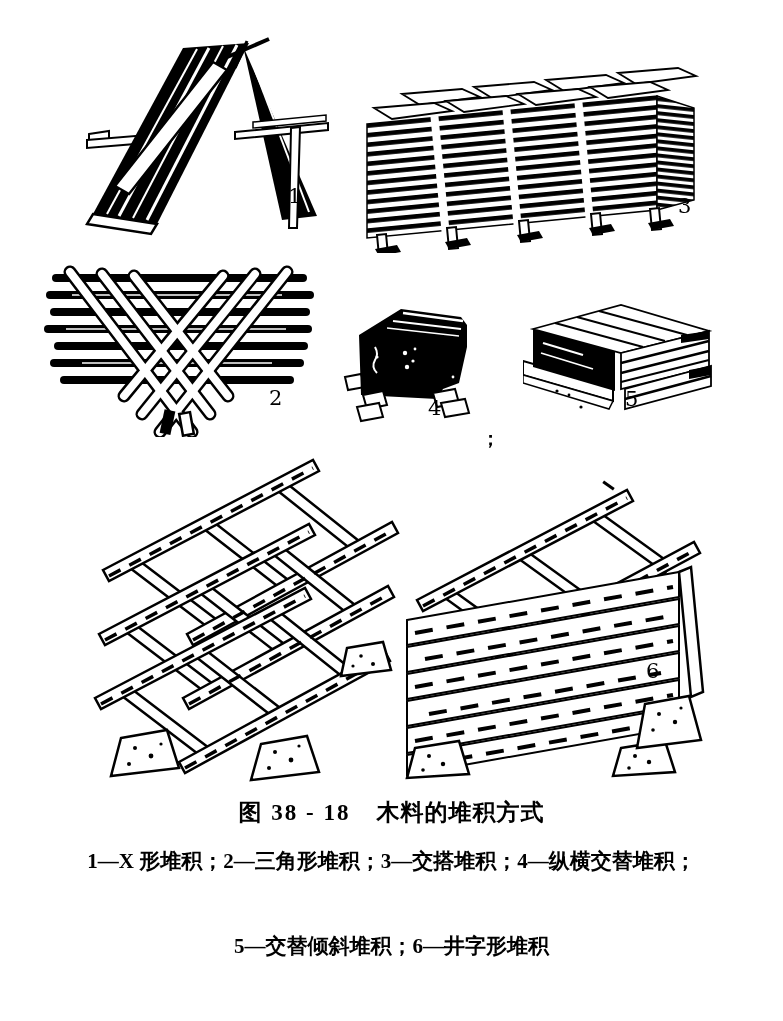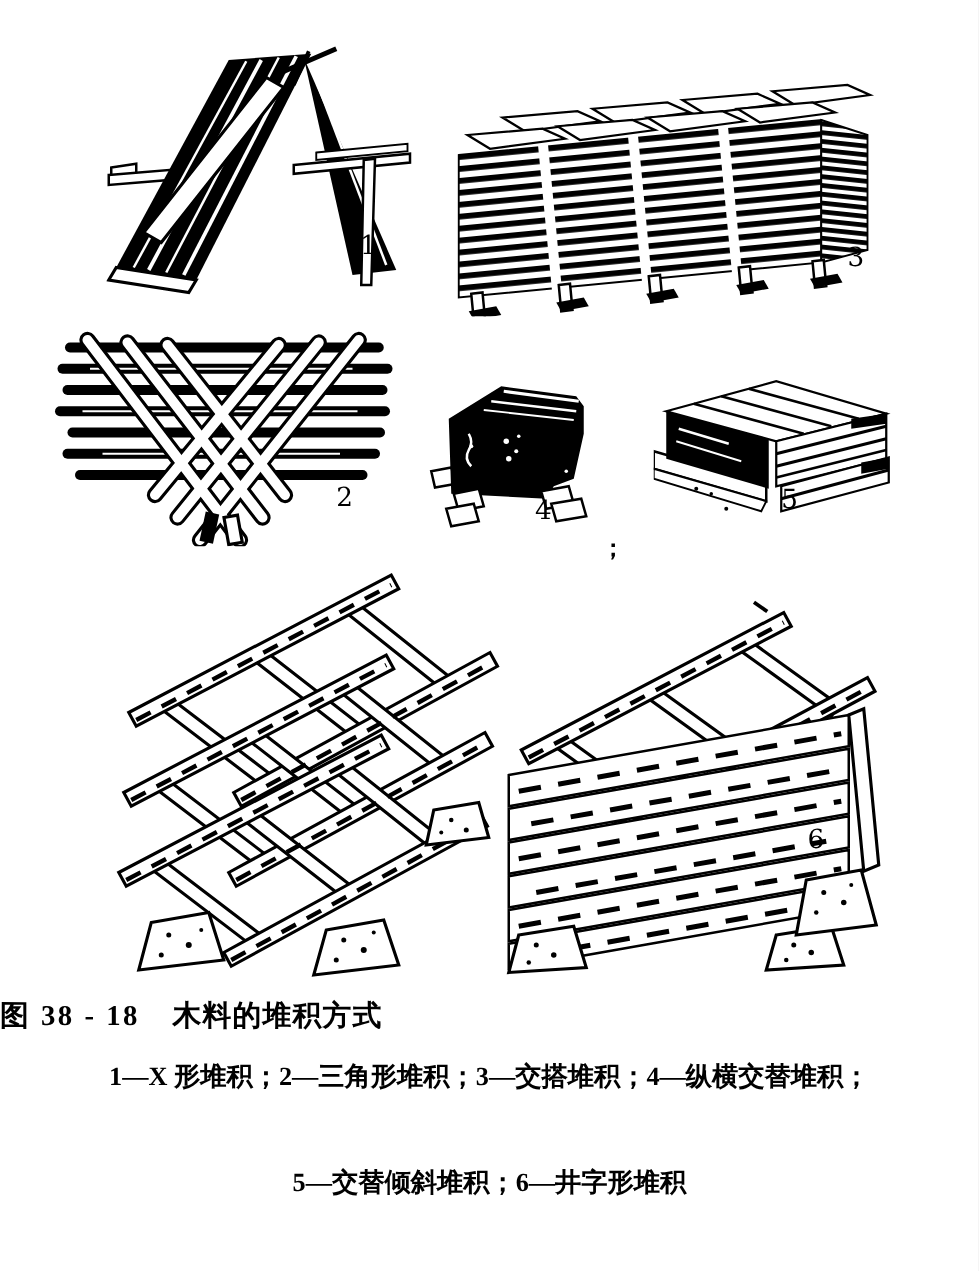--- a/index.html
+++ b/index.html
@@ -8,21 +8,21 @@
     background:#ffffff;overflow:hidden;
     font-family:"Liberation Serif","DejaVu Serif",serif;color:#000;
   }
   .fig{position:absolute;}
   .fig svg{display:block;}
   .fig-num{
     position:absolute;font-family:"DejaVu Serif",serif;
     font-size:21px;font-weight:400;color:#000;line-height:1;
   }
   #caption{
-    position:absolute;left:0;top:797px;width:100%;
+    position:absolute;left:0;top:797px;width:100%;text-align:center;
     font-weight:700;font-size:23px;letter-spacing:1px;white-space:nowrap;
   }
   #caption .figno{margin-right:26px;letter-spacing:2px;}
   .legend-line{
     position:absolute;left:0;width:100%;text-align:center;
     font-weight:700;font-size:21px;white-space:nowrap;
   }
   #legend1{top:847px;}
   #legend2{top:932px;}
   #stray-semicolon{

